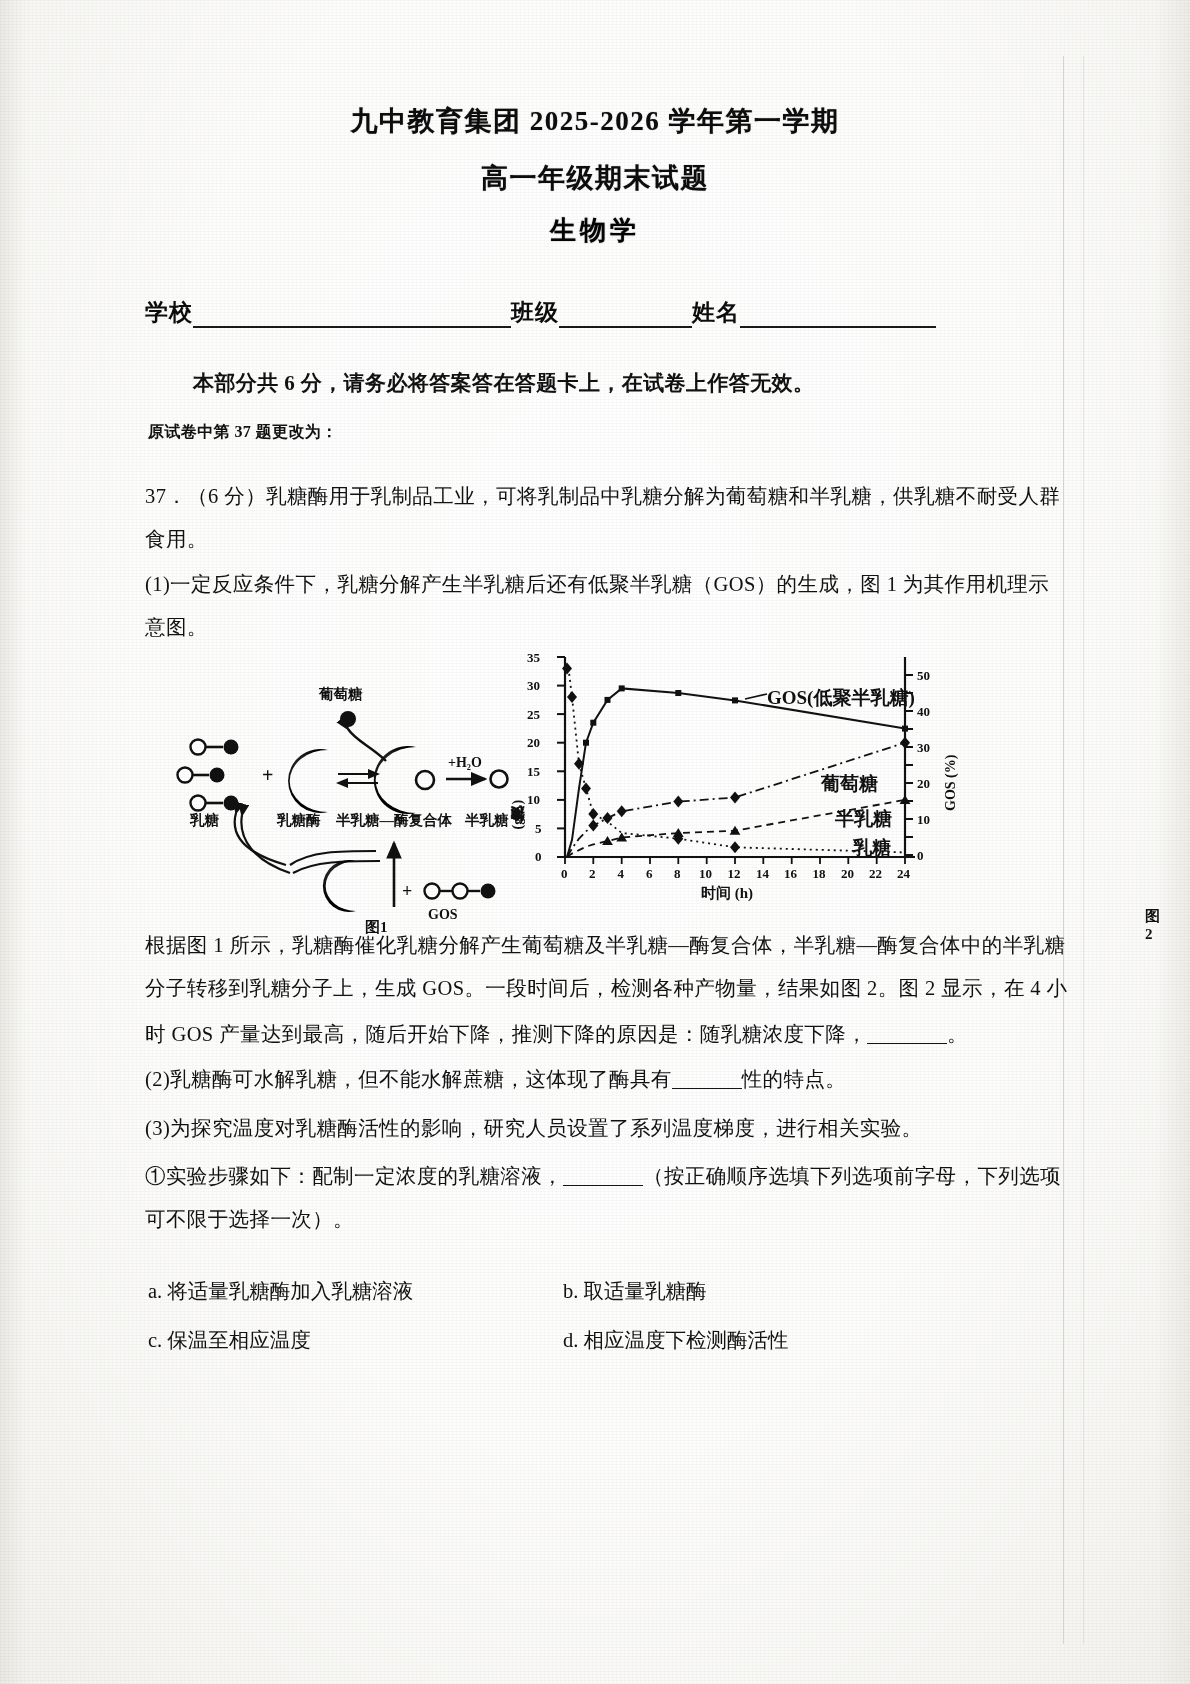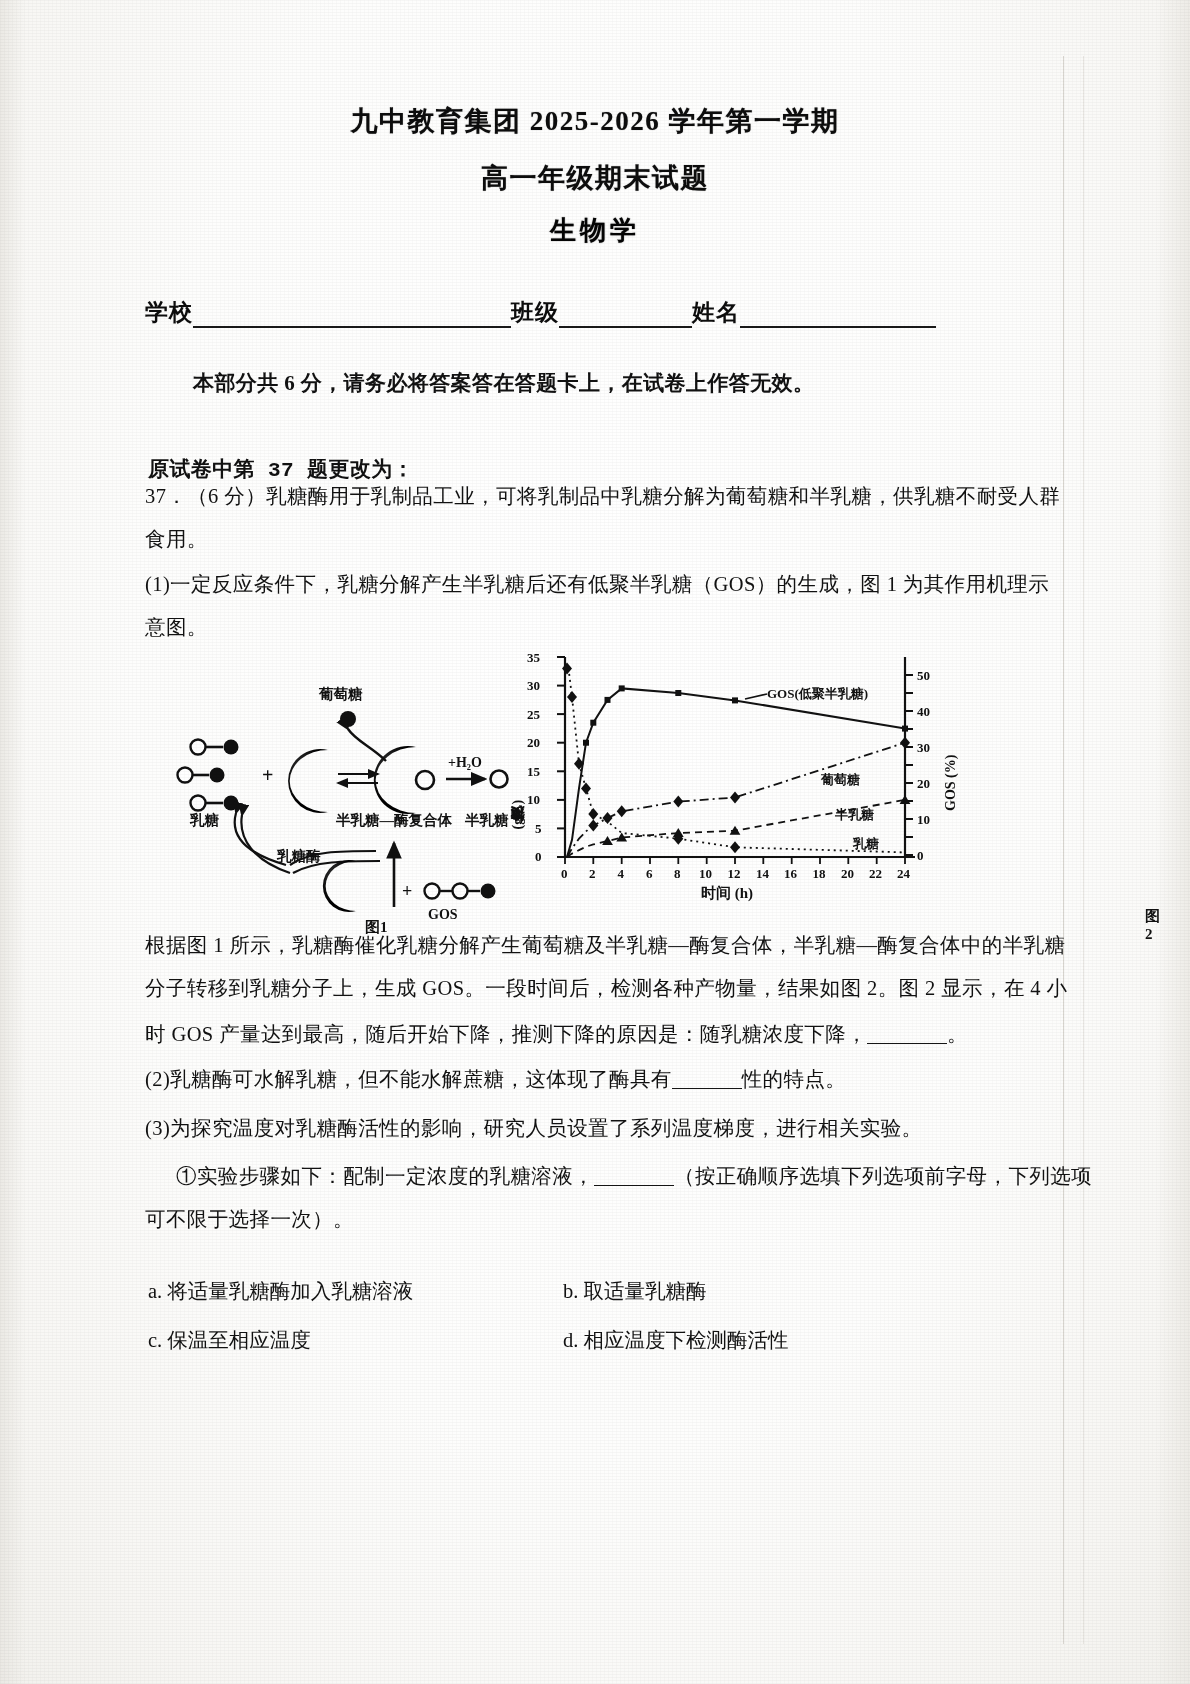--- a/index.html
+++ b/index.html
@@ -93,21 +93,21 @@
     position:absolute;
     font-size:14px;font-weight:bold;color:#111;
     writing-mode:vertical-rl;
     transform:rotate(180deg);
     white-space:nowrap;letter-spacing:0px;
   }
   .axis-xlabel{position:absolute;font-size:15px;font-weight:bold;color:#111;}
 
   .tick-lbl{position:absolute;font-size:13px;color:#111;font-weight:bold;
     font-family:"Liberation Serif",serif;}
-  .ser-lbl{position:absolute;font-size:13px;font-weight:bold;color:#111;white-space:nowrap;}
+  .ser-lbl{position:absolute;font-size:19px;font-weight:bold;color:#111;white-space:nowrap;}
 
   
   .opt{position:absolute;font-size:20.5px;color:#121212;white-space:nowrap;}
 
   svg{display:block;overflow:visible;}
   .ink{stroke:#121212;fill:none;}
 </style>
 </head>
 <body>
 
@@ -127,21 +127,21 @@
     <span class="lbl">学校</span>
     <span class="ln ln-school"></span>
     <span class="lbl">班级</span>
     <span class="ln ln-class"></span>
     <span class="lbl">姓名</span>
     <span class="ln ln-name"></span>
   </div>
 
   <div class="p bold" style="left:193px;top:373px;font-size:21px;">本部分共 6 分，请务必将答案答在答题卡上，在试卷上作答无效。</div>
 
-  <div class="p bold" style="left:148px;top:460px;font-size:21px;font-family:Liberation Mono, monospace;">原试卷中第 37 题更改为：</div>
+  <div class="p bold" style="left:148px;top:424px;font-size:16px;">原试卷中第 37 题更改为：</div>
 
   <div class="p" style="left:145px;top:486px;">37．（6 分）乳糖酶用于乳制品工业，可将乳制品中乳糖分解为葡萄糖和半乳糖，供乳糖不耐受人群</div>
   <div class="p" style="left:145px;top:529px;">食用。</div>
 
   <div class="p" style="left:145px;top:574px;">(1)一定反应条件下，乳糖分解产生半乳糖后还有低聚半乳糖（GOS）的生成，图 1 为其作用机理示</div>
   <div class="p" style="left:145px;top:617px;">意图。</div>
 
   <div class="figband">
 
     <div class="fig1">
@@ -212,21 +212,21 @@
           <circle cx="252" cy="216" r="7.5" fill="#fff" stroke="#111" stroke-width="2.4"></circle>
           <line x1="259" y1="216" x2="272" y2="216" stroke="#111" stroke-width="2.4"></line>
           <circle cx="280" cy="216" r="7.5" fill="#fff" stroke="#111" stroke-width="2.4"></circle>
           <line x1="287" y1="216" x2="300" y2="216" stroke="#111" stroke-width="2.4"></line>
           <circle cx="308" cy="216" r="7.5" fill="#111"></circle>
         </g>
       </svg>
 
       <div style="position:absolute;left:139px;top:10px;font-size:14.5px;font-weight:bold;color:#111;">葡萄糖</div>
       <div style="position:absolute;left:10px;top:136px;font-size:14.5px;font-weight:bold;color:#111;">乳糖</div>
-      <div style="position:absolute;left:97px;top:136px;font-size:14.5px;font-weight:bold;color:#111;margin-top:36px;">乳糖酶</div>
+      <div style="position:absolute;left:97px;top:136px;font-size:14.5px;font-weight:bold;color:#111;">乳糖酶</div>
       <div style="position:absolute;left:156px;top:136px;font-size:14.5px;font-weight:bold;color:#111;white-space:nowrap;">半乳糖—酶复合体</div>
       <div style="position:absolute;left:285px;top:136px;font-size:14.5px;font-weight:bold;color:#111;">半乳糖</div>
       <div style="position:absolute;left:268px;top:80px;font-size:14px;font-weight:bold;color:#111;">+H₂O</div>
       <div style="position:absolute;left:248px;top:232px;font-size:14px;font-weight:bold;color:#111;font-family:'Liberation Serif',serif;">GOS</div>
       <div class="fig1cap">图1</div>
     </div>
 
     <div class="fig2">
 
       <div class="axis-ylabel" style="left:4px;top:38px;height:150px;">物质浓度 (g/L)</div>
@@ -383,21 +383,21 @@
   <div class="p" style="left:145px;top:1024px;">
     <span>时 GOS 产量达到最高，随后开始下降，推测下降的原因是：随乳糖浓度下降，</span><span class="blank-u bu-80"></span><span>。</span>
   </div>
 
   <div class="p" style="left:145px;top:1069px;">
     <span>(2)乳糖酶可水解乳糖，但不能水解蔗糖，这体现了酶具有</span><span class="blank-u bu-70"></span><span>性的特点。</span>
   </div>
 
   <div class="p" style="left:145px;top:1118px;">(3)为探究温度对乳糖酶活性的影响，研究人员设置了系列温度梯度，进行相关实验。</div>
 
-  <div class="p" style="left:145px;top:1166px;margin-left:31px;">
+  <div class="p" style="left:145px;top:1166px;">
     <span>①实验步骤如下：配制一定浓度的乳糖溶液，</span><span class="blank-u bu-80"></span><span>（按正确顺序选填下列选项前字母，下列选项</span>
   </div>
   <div class="p" style="left:145px;top:1209px;">可不限于选择一次）。</div>
 
   <div class="opt" style="left:148px;top:1277px;">
     <span>a.</span>
     <span>将适量乳糖酶加入乳糖溶液</span>
   </div>
   <div class="opt" style="left:563px;top:1277px;">
     <span>b.</span>

